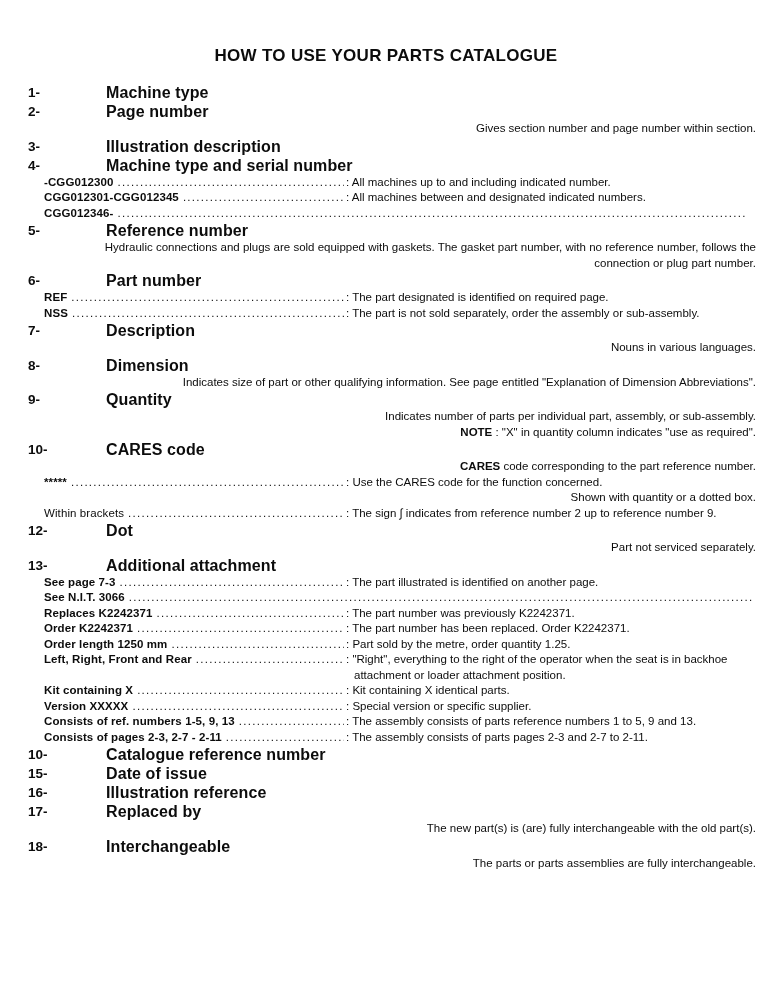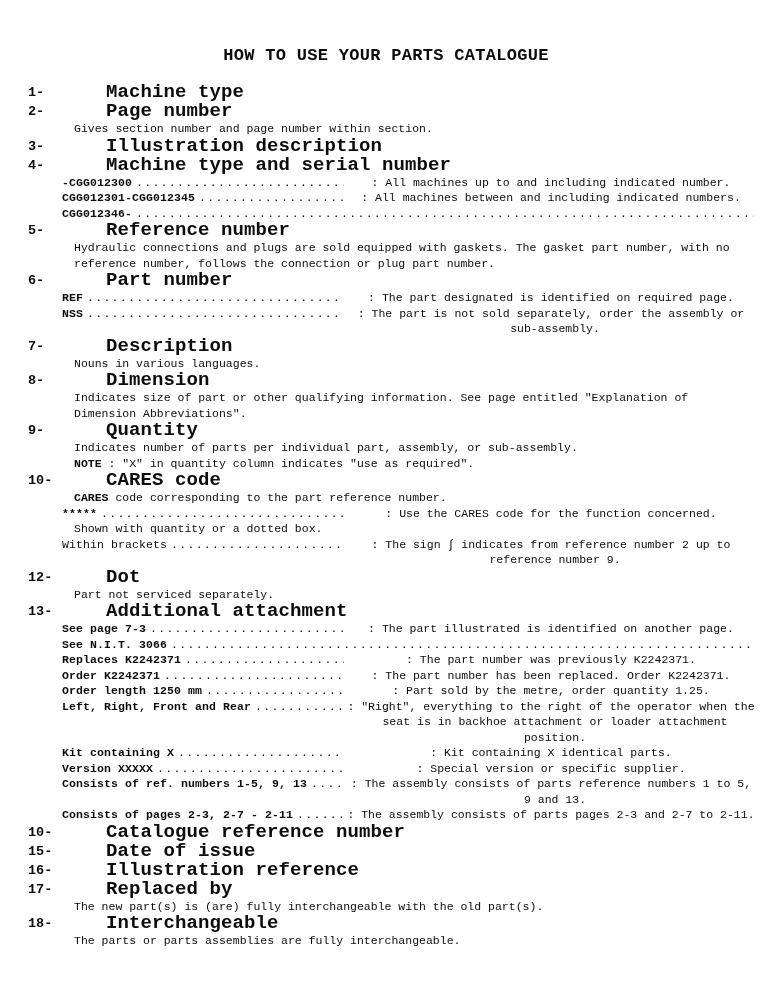--- a/index.html
+++ b/index.html
@@ -1,36 +1,36 @@
 <!DOCTYPE html>
 <html><head>
 <meta charset="utf-8">
 <style>
   html,body{margin:0;padding:0;background:#ffffff;}
   .page{
     width:772px;height:1000px;background:#ffffff;box-sizing:border-box;
     padding:46px 16px 0 28px;color:#0c0c0c;
-    font-family:Liberation Mono, monospace;
+    font-family:Liberation Sans, sans-serif;
     overflow:hidden;
   }
   .title{
     font-size:17px;font-weight:bold;text-align:center;
     margin:0 12px 17px 0;letter-spacing:.3px;line-height:20px;
   }
   .item{margin:0;}
   .item-head{display:flex;line-height:19px;}
   .num{width:34px;flex:0 0 34px;font-weight:bold;font-size:13.5px;}
-  .head{font-weight:bold;font-size:19px;letter-spacing:.1px;padding-left:44px;}
-  .plain{font-size:11.5px;line-height:15.5px;margin-left:46px;}
+  .head{font-weight:bold;font-size:16px;letter-spacing:.1px;padding-left:44px;}
+  .plain{font-size:11.5px;line-height:15.5px;margin-left:46px;text-align:right;}
   .b{font-weight:bold;}
-  .leader-row{display:flex;align-items:baseline;font-size:11.5px;line-height:15.5px;margin-left:34px;}
+  .leader-row{display:flex;align-items:baseline;font-size:11.5px;line-height:15.5px;margin-left:16px;}
   .label{font-weight:bold;white-space:nowrap;letter-spacing:.1px;}
   .label.rw{font-weight:normal;}
   .dots{flex:1 1 auto;overflow:hidden;white-space:nowrap;letter-spacing:1.3px;margin:0 2px 0 4px;font-size:11.5px;}
-  .desc{flex:0 0 402px;max-width:402px;padding-left:8px;text-indent:-8px;text-align:center;}
+  .desc{flex:0 0 402px;max-width:402px;padding-left:8px;text-indent:-8px;}
 </style>
 </head>
 <body>
 
 <div class="page">
   <h1 class="title">HOW TO USE YOUR PARTS CATALOGUE</h1>
   <div id="items">
       <div class="item">
         <div class="item-head">
           <span class="num">1-</span>
@@ -56,21 +56,21 @@
           <span class="head">Machine type and serial number</span>
         </div>
         <div class="leader-row">
           <span class="label">-CGG012300</span>
           <span class="dots">............................................................................................................................................</span>
           <span class="desc">: All machines up to and including indicated number.</span>
         </div>
         <div class="leader-row">
           <span class="label">CGG012301-CGG012345</span>
           <span class="dots">............................................................................................................................................</span>
-          <span class="desc">: All machines between and including indicated numbers.</span>
+          <span class="desc">: All machines between and designated indicated numbers.</span>
         </div>
         <div class="leader-row">
           <span class="label">CGG012346-</span>
           <span class="dots">............................................................................................................................................</span>
         </div>
       </div>
       <div class="item">
         <div class="item-head">
           <span class="num">5-</span>
           <span class="head">Reference number</span>

